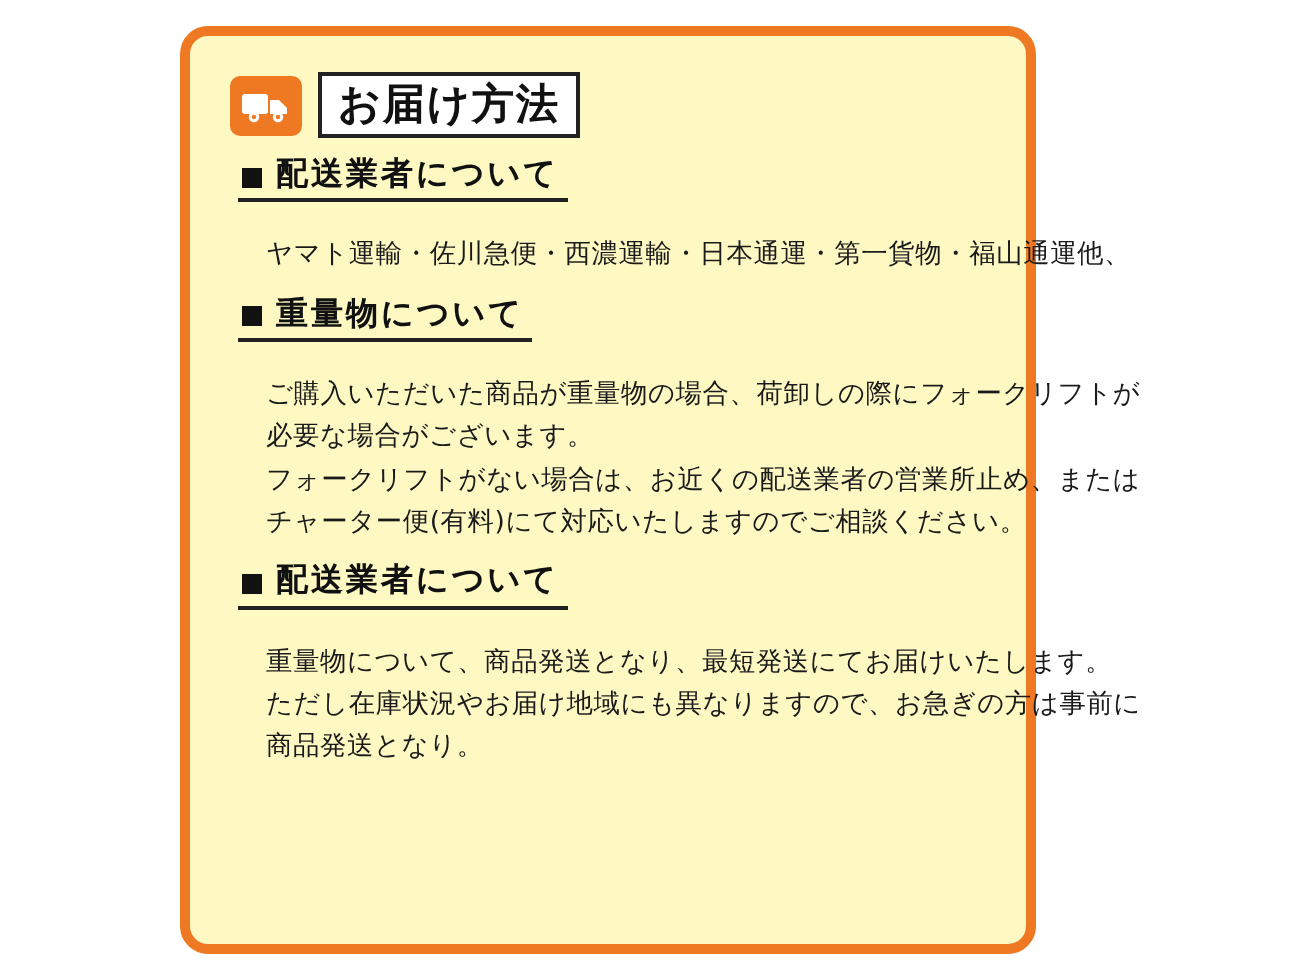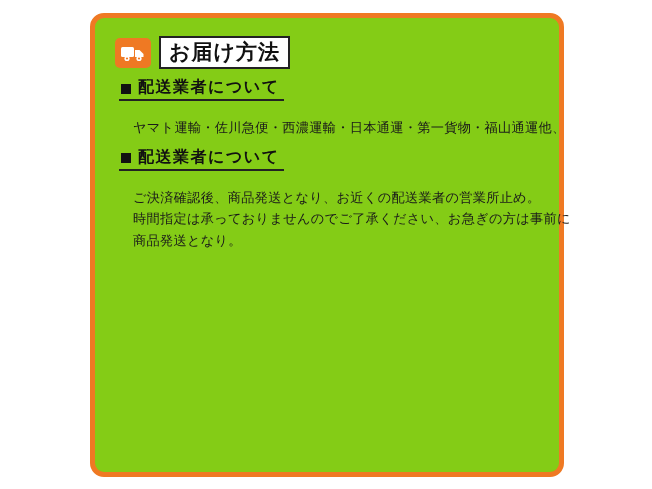--- a/index.html
+++ b/index.html
@@ -18,25 +18,25 @@
     width: 652px;
     height: 489px;
     background: #ffffff;
     box-sizing: border-box;
   }
   
   #frame {
     position: absolute;
     left: 90px;
     top: 13px;
-    width: 474px;
+    width: 428px;
     height: 464px;
     border: 5px solid #ef7923;
     border-radius: 14px;
-    background: #84cc16;
+    background: #fef9c3;
     box-sizing: border-box;
     padding: 12px 18px 12px 18px;
   }
   
   .title-row {
     display: flex;
     align-items: center;
     gap: 8px;
     margin: 6px 0 10px 2px;
   }
@@ -125,27 +125,39 @@
     <div class="section">
       <div class="section-heading">
         <span class="sq"></span>
         <span class="h-text">配送業者について</span>
       </div>
       <div class="body-lines">
         <div class="body-line">ヤマト運輸・佐川急便・西濃運輸・日本通運・第一貨物・福山通運他、</div>
       </div>
     </div>
 
+    <div class="section">
+      <div class="section-heading">
+        <span class="sq"></span>
+        <span class="h-text">重量物について</span>
+      </div>
+      <div class="body-lines">
+        <div class="body-line">ご購入いただいた商品が重量物の場合、荷卸しの際にフォークリフトが</div>
+        <div class="body-line">必要な場合がございます。</div>
+        <div class="body-line">フォークリフトがない場合は、お近くの配送業者の営業所止め、または</div>
+        <div class="body-line">チャーター便(有料)にて対応いたしますのでご相談ください。</div>
+      </div>
+    </div>
 
     <div class="section">
       <div class="section-heading">
         <span class="sq"></span>
         <span class="h-text">配送業者について</span>
       </div>
       <div class="body-lines">
-        <div class="body-line">ご決済確認後、商品発送となり、お近くの配送業者の営業所止め。</div>
-        <div class="body-line">時間指定は承っておりませんのでご了承ください、お急ぎの方は事前に</div>
+        <div class="body-line">重量物について、商品発送となり、最短発送にてお届けいたします。</div>
+        <div class="body-line">ただし在庫状況やお届け地域にも異なりますので、お急ぎの方は事前に</div>
         <div class="body-line">商品発送となり。</div>
       </div>
     </div>
 
   </div>
 </div>
 
 </body></html>

